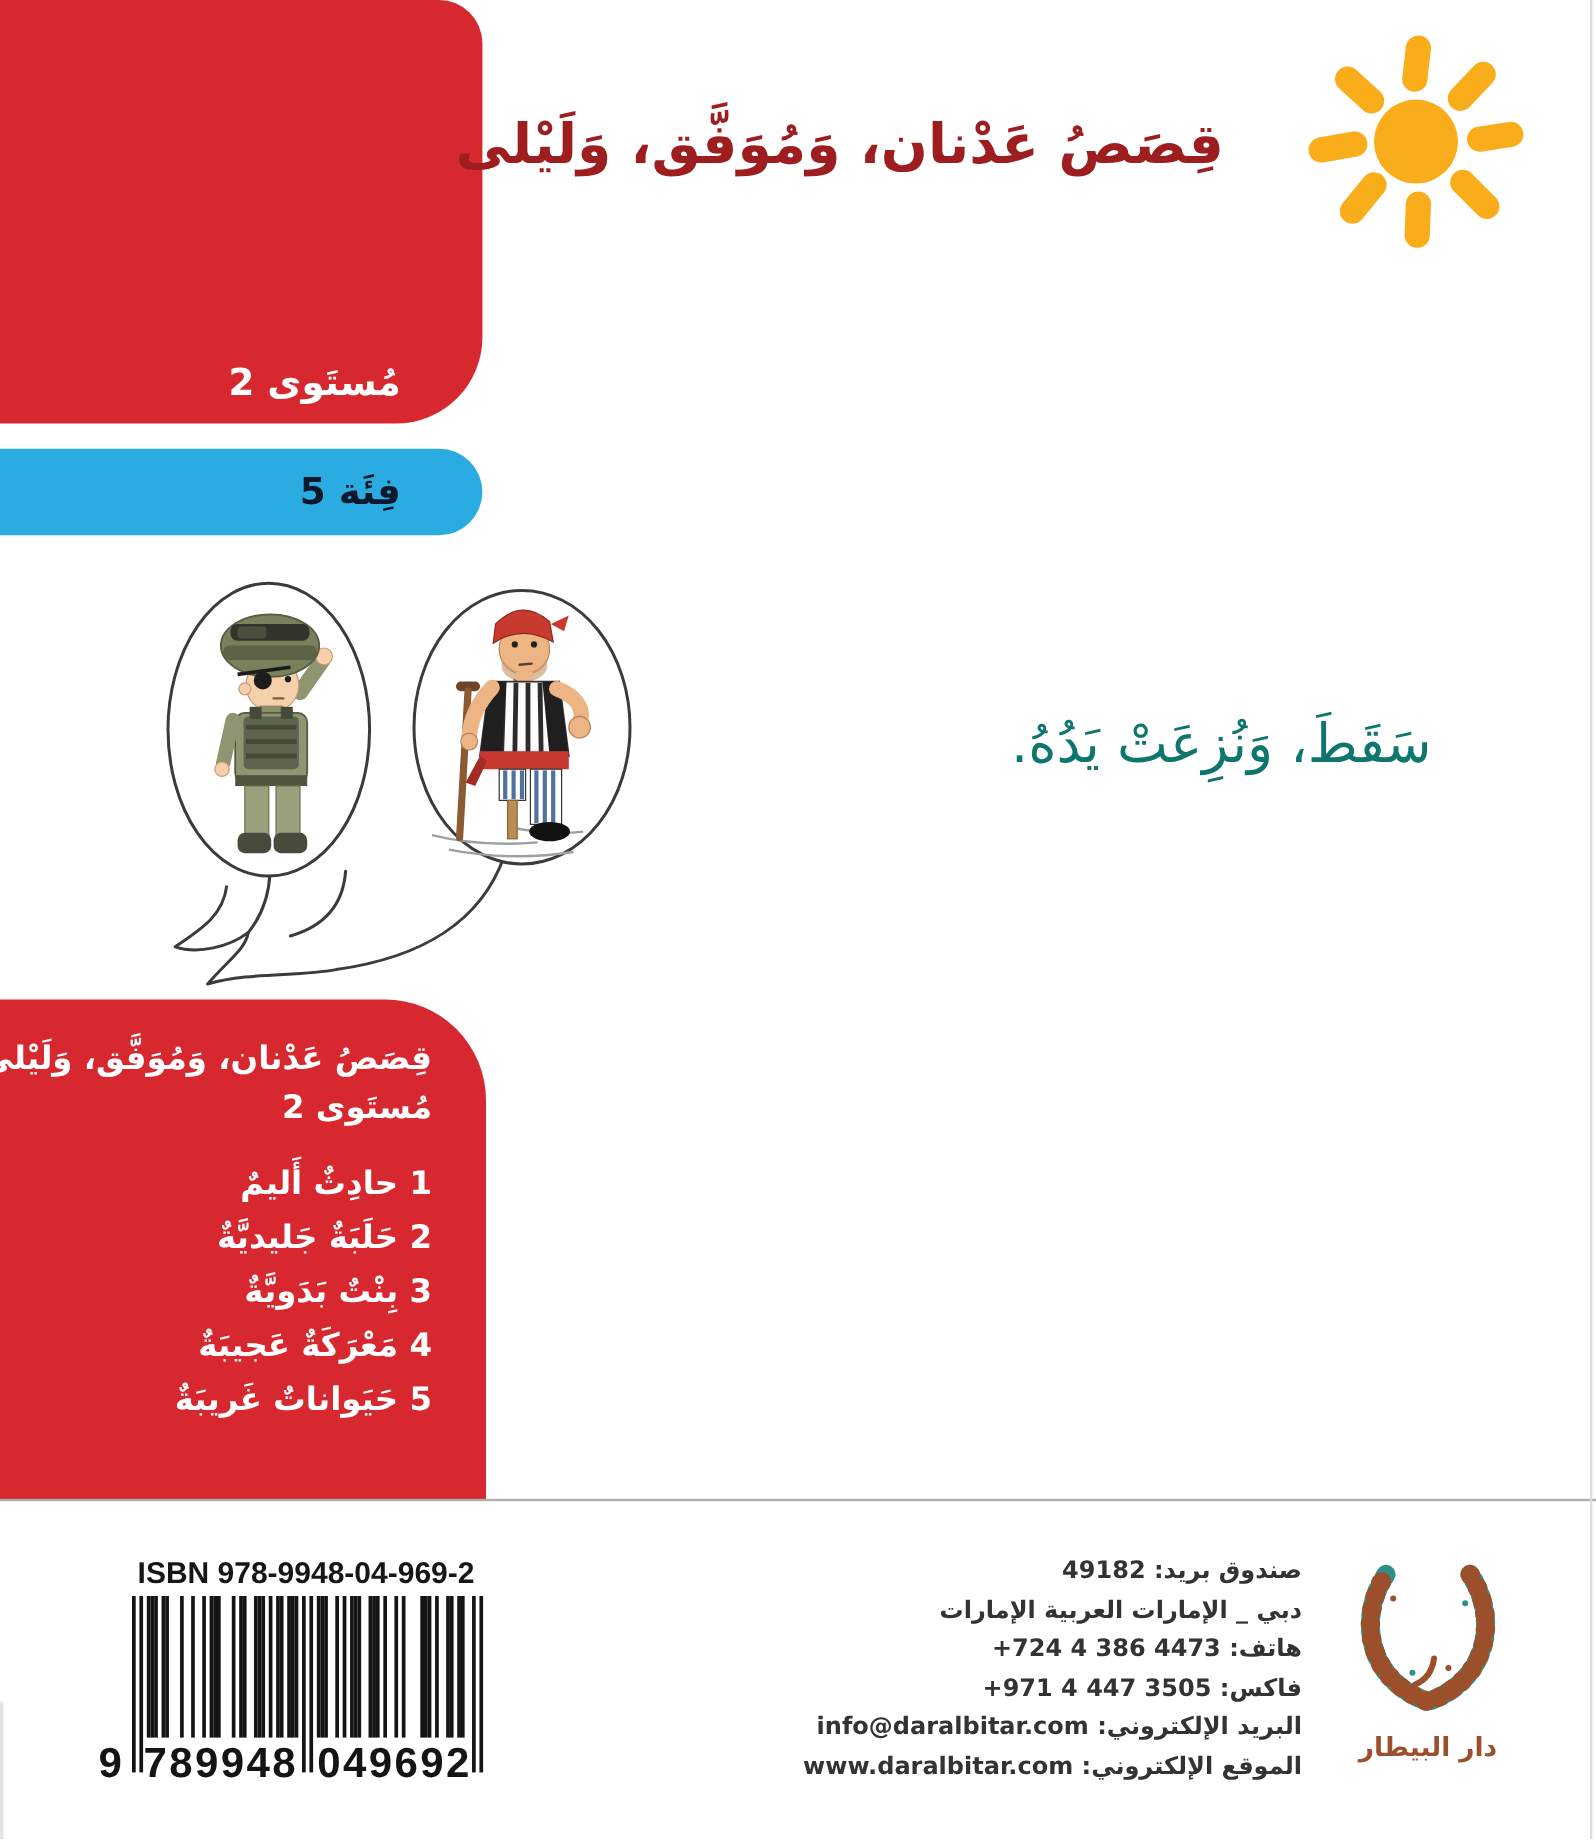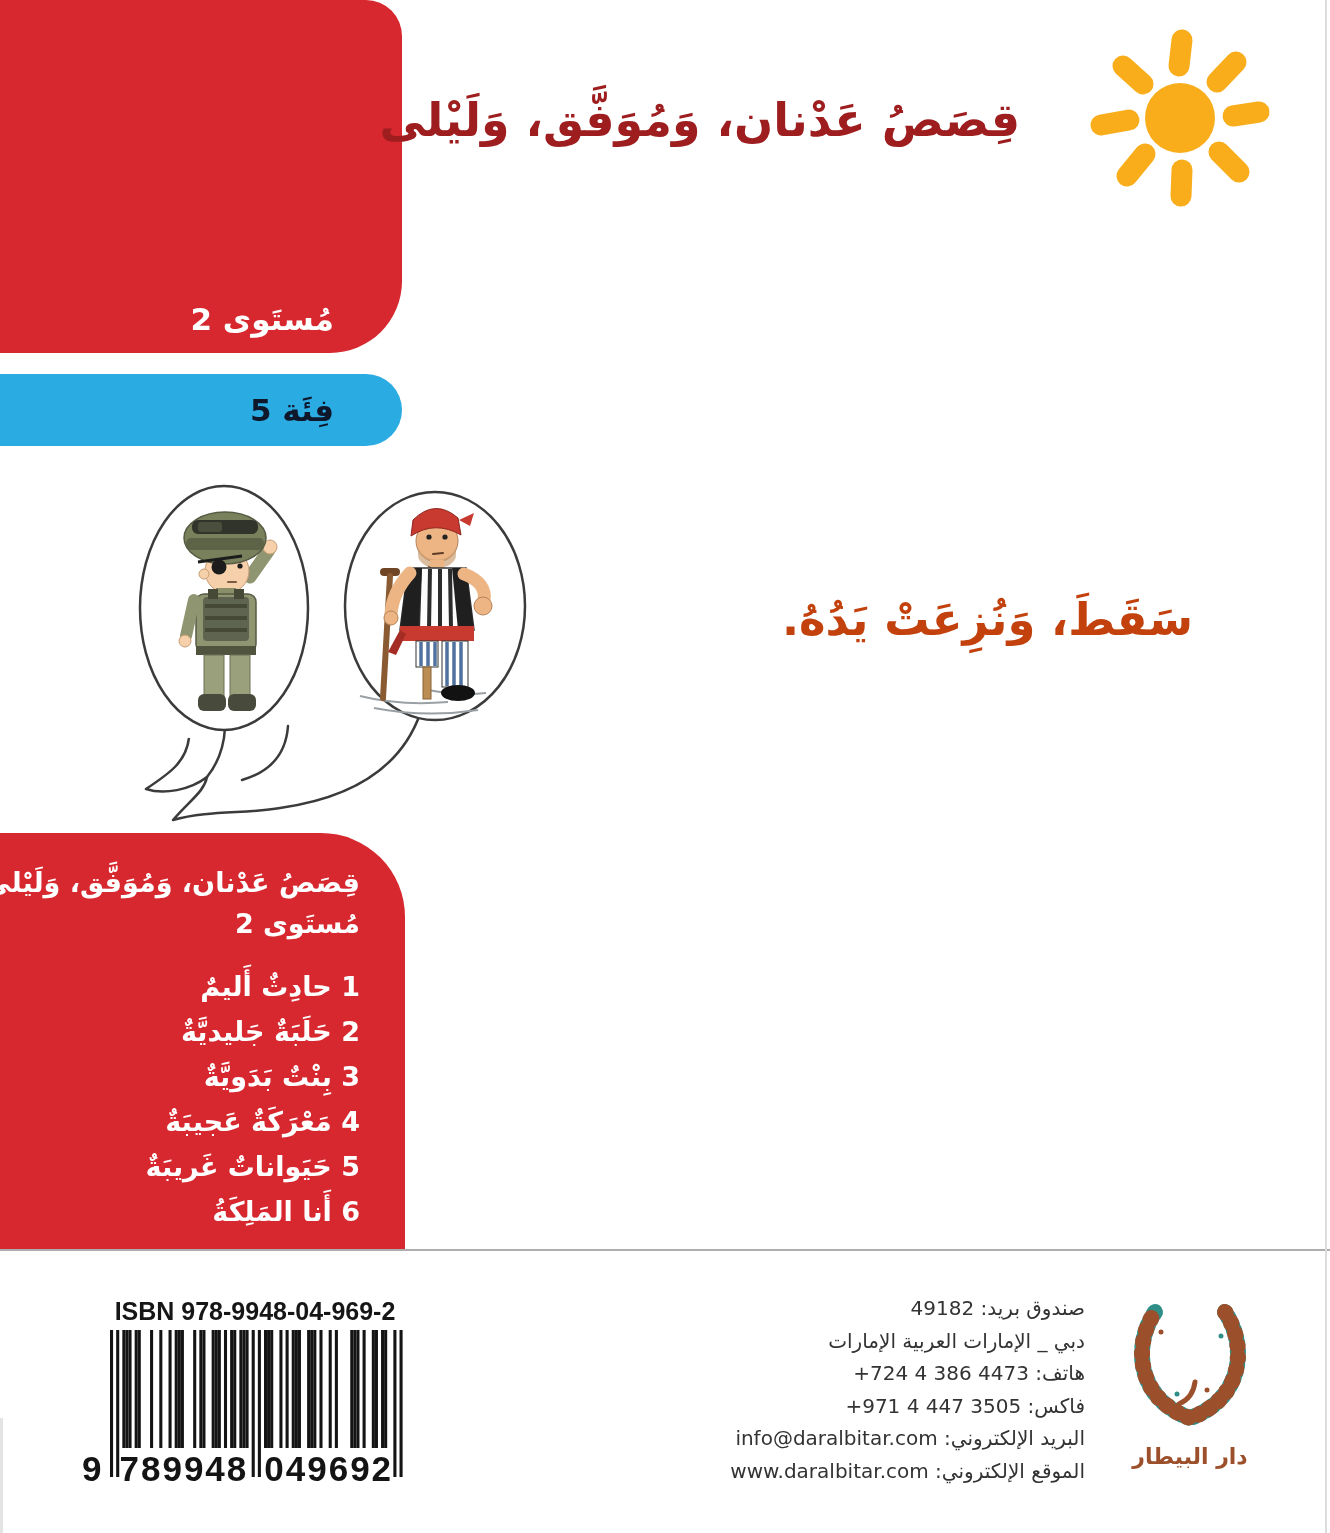--- a/index.html
+++ b/index.html
@@ -19,40 +19,40 @@
             border-radius:0 36px 36px 0;}
   .category-text{position:absolute;right:68px;top:50%;transform:translateY(-50%);color:#0f172a;
                  font-size:31px;font-weight:bold;direction:rtl;white-space:nowrap;}
   
   .series-heading{position:absolute;top:84px;right:310px;color:var(--dark_red);font-size:46px;
                   font-weight:bold;direction:rtl;white-space:nowrap;line-height:1.6;}
   .sun{position:absolute;left:1083px;top:26px;}
   
   .cover-title{position:absolute;top:438px;right:133px;color:var(--title_red);font-size:88px;
                font-weight:bold;direction:rtl;white-space:nowrap;line-height:1.6;}
-  .cover-subtitle{position:absolute;top:584px;right:137px;color:#c2410c;font-size:45px;font-weight:bold;
+  .cover-subtitle{position:absolute;top:584px;right:137px;color:#0f766e;font-size:45px;font-weight:normal;
                   direction:rtl;white-space:nowrap;line-height:1.6;}
   
   .bubbles{position:absolute;left:128px;top:478px;}
   
   .series-box{position:absolute;left:0;top:833px;width:405px;height:417px;background:var(--red);
               border-radius:0 84px 0 0;color:#fff;direction:rtl;font-weight:bold;
               box-sizing:border-box;padding:30px 45px 0 18px;}
   .series-box .h1{font-size:27px;line-height:1.45;white-space:nowrap;}
   .series-box .h2{font-size:27px;margin-top:6px;white-space:nowrap;}
   .book-list{margin-top:25px;}
   .book-item{font-size:27px;line-height:45px;white-space:nowrap;}
   
   .divider{position:absolute;left:0;top:1249px;width:1330px;height:2px;background:#aeaeae;}
   .isbn-label{position:absolute;left:98px;top:1297px;width:314px;text-align:center;
               font-family:"Liberation Sans",sans-serif;font-weight:bold;font-size:25px;color:#161616;
               white-space:nowrap;}
   .barcode{position:absolute;left:68px;top:1330px;}
   .contact{position:absolute;right:245px;top:1292px;direction:rtl;text-align:right;color:#333;
-           font-size:20px;font-weight:normal;line-height:32.5px;}
+           font-size:20px;font-weight:bold;line-height:32.5px;}
   .contact-line{white-space:nowrap;}
   .c-value{padding-left:4px;}
   .publisher{position:absolute;left:1103px;top:1290px;width:174px;text-align:center;}
   .logo-word{font-size:22px;font-weight:bold;color:var(--logo_brown);direction:rtl;margin-top:0px;
              white-space:nowrap;}
   .right-edge{position:absolute;left:1325px;top:0;width:2px;height:1533px;background:#dcdcdc;}
   .left-mark{position:absolute;left:0;top:1418px;width:3px;height:115px;background:#e4e4e4;}
 </style>
 </head>
 <body>
@@ -179,21 +179,20 @@
 
   <div class="series-box">
     <div class="h1">قِصَصُ عَدْنان، وَمُوَفَّق، وَلَيْلى</div>
     <div class="h2">مُستَوى 2</div>
     <div class="book-list" id="book-list">
         <div class="book-item">1 حادِثٌ أَليمٌ</div>
         <div class="book-item">2 حَلَبَةٌ جَليديَّةٌ</div>
         <div class="book-item">3 بِنْتٌ بَدَويَّةٌ</div>
         <div class="book-item">4 مَعْرَكَةٌ عَجيبَةٌ</div>
         <div class="book-item">5 حَيَواناتٌ غَريبَةٌ</div>
-        <div class="book-item">6 أَنا المَلِكَةُ</div>
       </div>
   </div>
 
   <div class="divider"></div>
   <div class="right-edge"></div>
   <div class="left-mark"></div>
 
   <div class="isbn-label">ISBN 978-9948-04-969-2</div>
   <svg class="barcode" id="barcode-svg" width="340" height="154" viewBox="0 0 340 154">
       <rect x="42.00" y="0" width="3.08" height="147" fill="var(--bar_black)"></rect>

